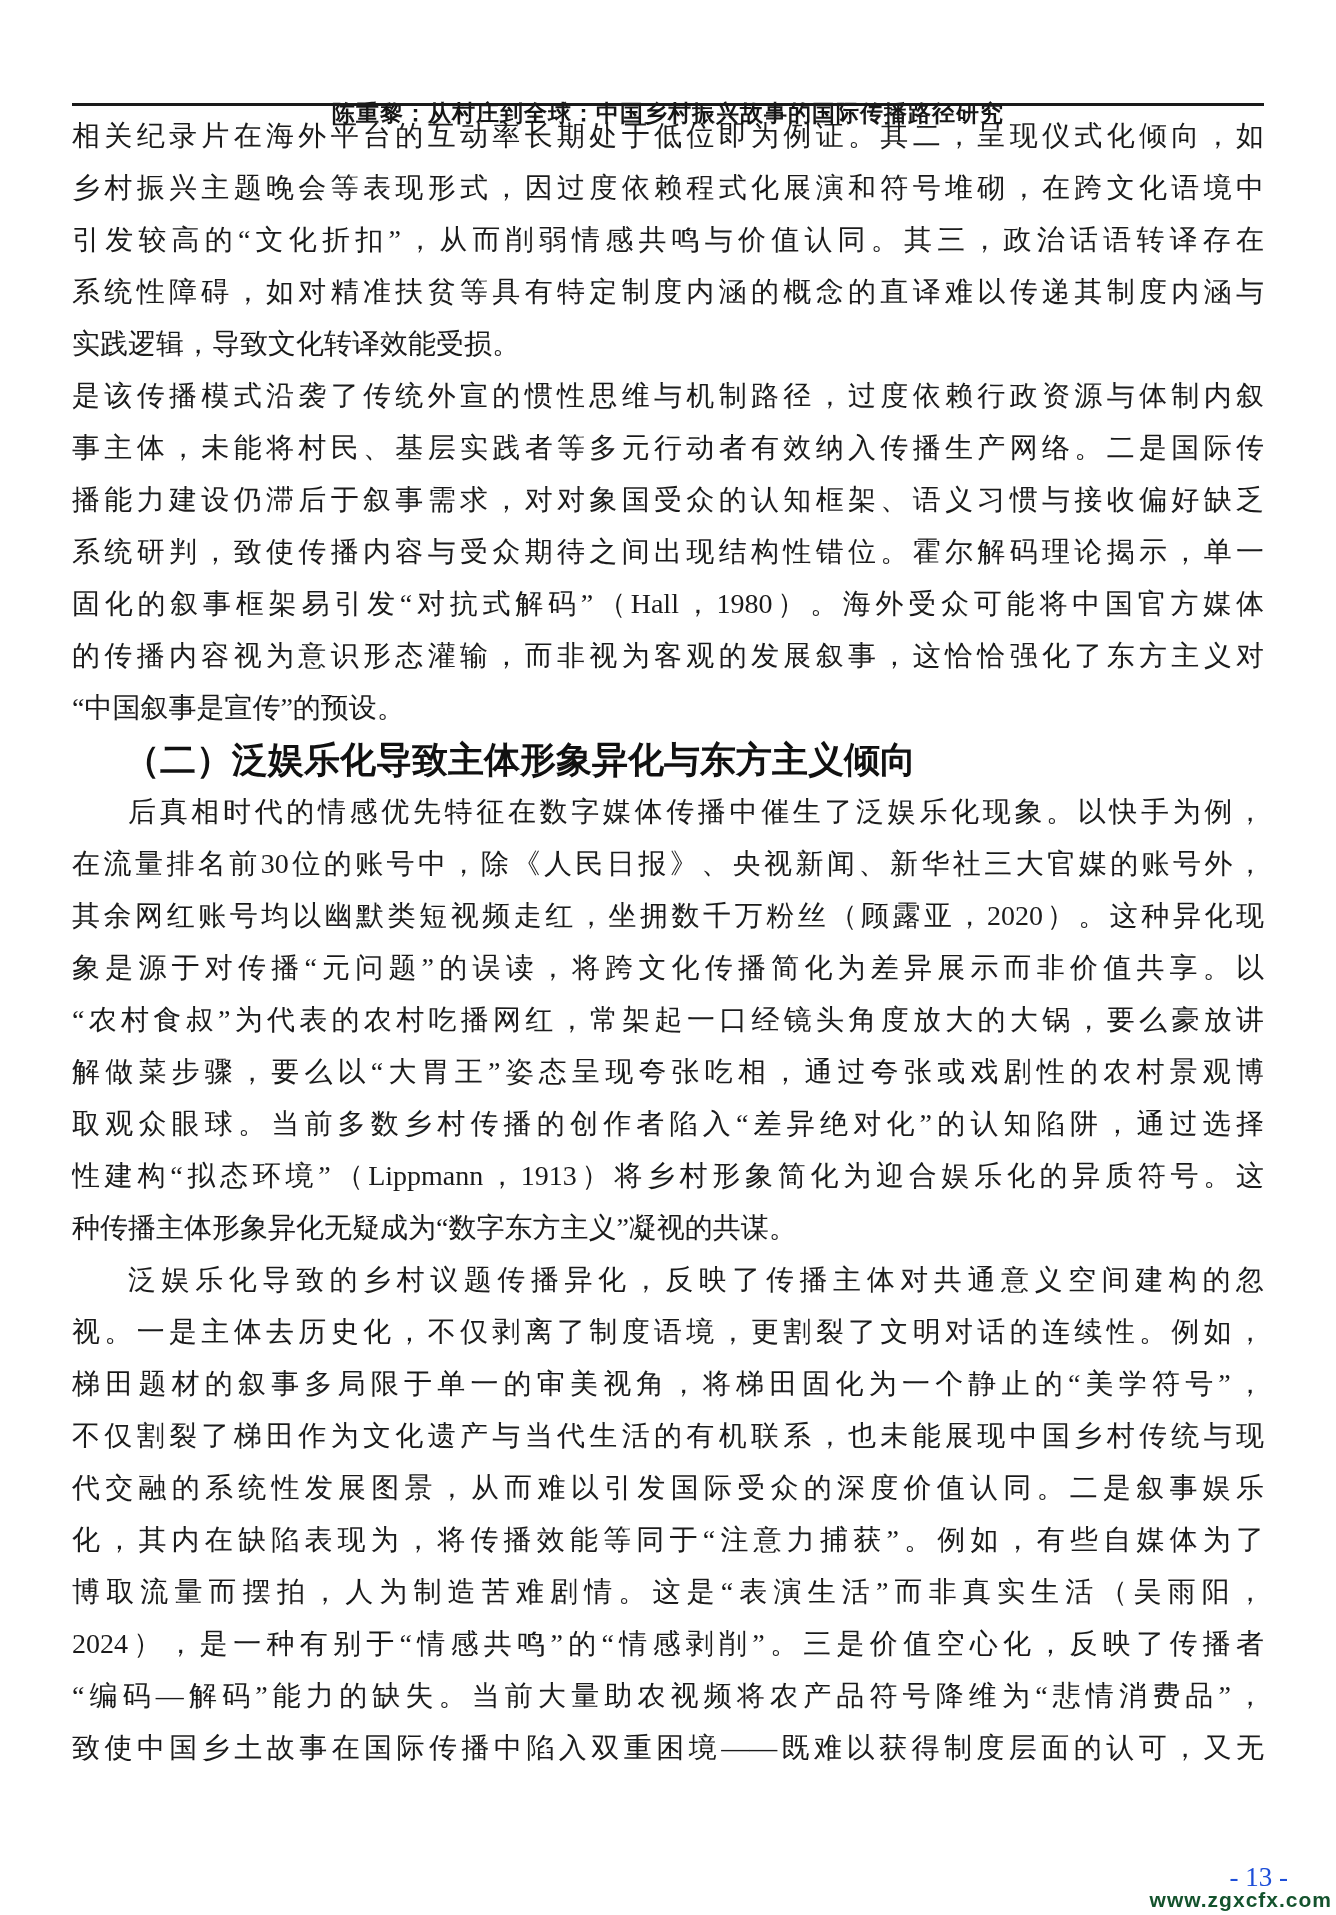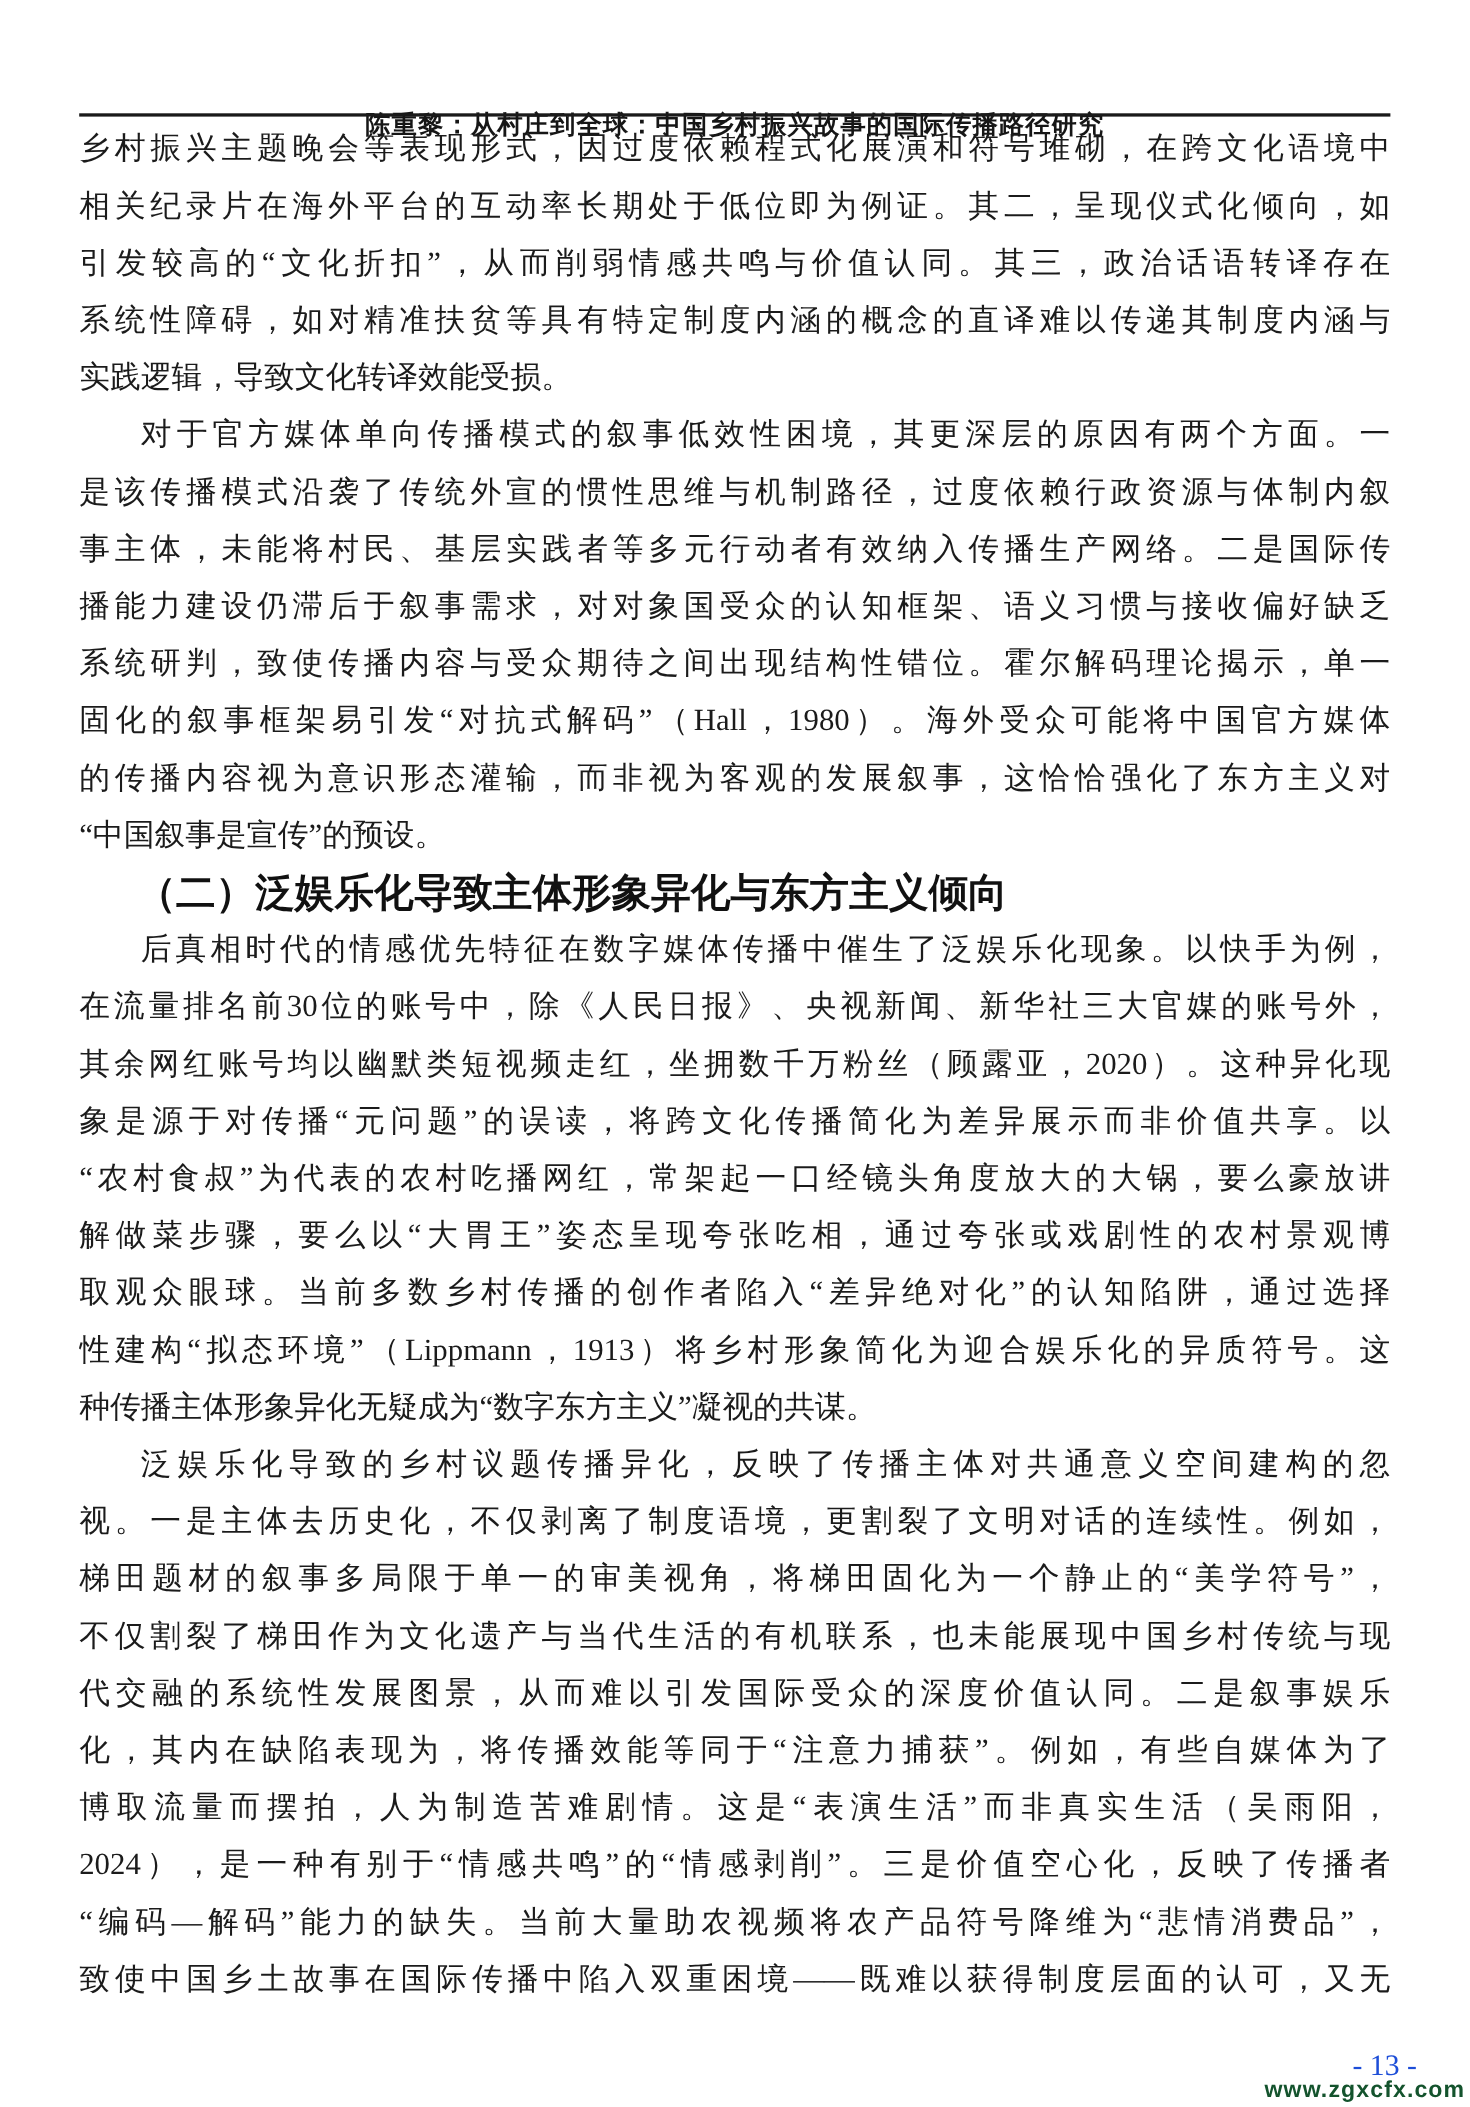--- a/index.html
+++ b/index.html
@@ -86,28 +86,27 @@
 <body>
 
 <div class="page">
 
   <div class="header-title">陈重黎：从村庄到全球：中国乡村振兴故事的国际传播路径研究</div>
 
   <div class="header-rule"></div>
 
   <div class="body-col" id="body-col">
       <div>
+        <div class="line">相关纪录片在海外平台的互动率长期处于低位即为例证。其二，呈现仪式化倾向，如</div>
         <div class="line">乡村振兴主题晚会等表现形式，因过度依赖程式化展演和符号堆砌，在跨文化语境中</div>
-        <div class="line">相关纪录片在海外平台的互动率长期处于低位即为例证。其二，呈现仪式化倾向，如</div>
         <div class="line">引发较高的“文化折扣”，从而削弱情感共鸣与价值认同。其三，政治话语转译存在</div>
         <div class="line">系统性障碍，如对精准扶贫等具有特定制度内涵的概念的直译难以传递其制度内涵与</div>
         <div class="line last">实践逻辑，导致文化转译效能受损。</div>
       </div>
       <div>
-        <div class="line indent">对于官方媒体单向传播模式的叙事低效性困境，其更深层的原因有两个方面。一</div>
         <div class="line">是该传播模式沿袭了传统外宣的惯性思维与机制路径，过度依赖行政资源与体制内叙</div>
         <div class="line">事主体，未能将村民、基层实践者等多元行动者有效纳入传播生产网络。二是国际传</div>
         <div class="line">播能力建设仍滞后于叙事需求，对对象国受众的认知框架、语义习惯与接收偏好缺乏</div>
         <div class="line">系统研判，致使传播内容与受众期待之间出现结构性错位。霍尔解码理论揭示，单一</div>
         <div class="line">固化的叙事框架易引发“对抗式解码”（Hall，1980）。海外受众可能将中国官方媒体</div>
         <div class="line">的传播内容视为意识形态灌输，而非视为客观的发展叙事，这恰恰强化了东方主义对</div>
         <div class="line last">“中国叙事是宣传”的预设。</div>
       </div>
       <div class="heading">（二）泛娱乐化导致主体形象异化与东方主义倾向</div>
       <div>

